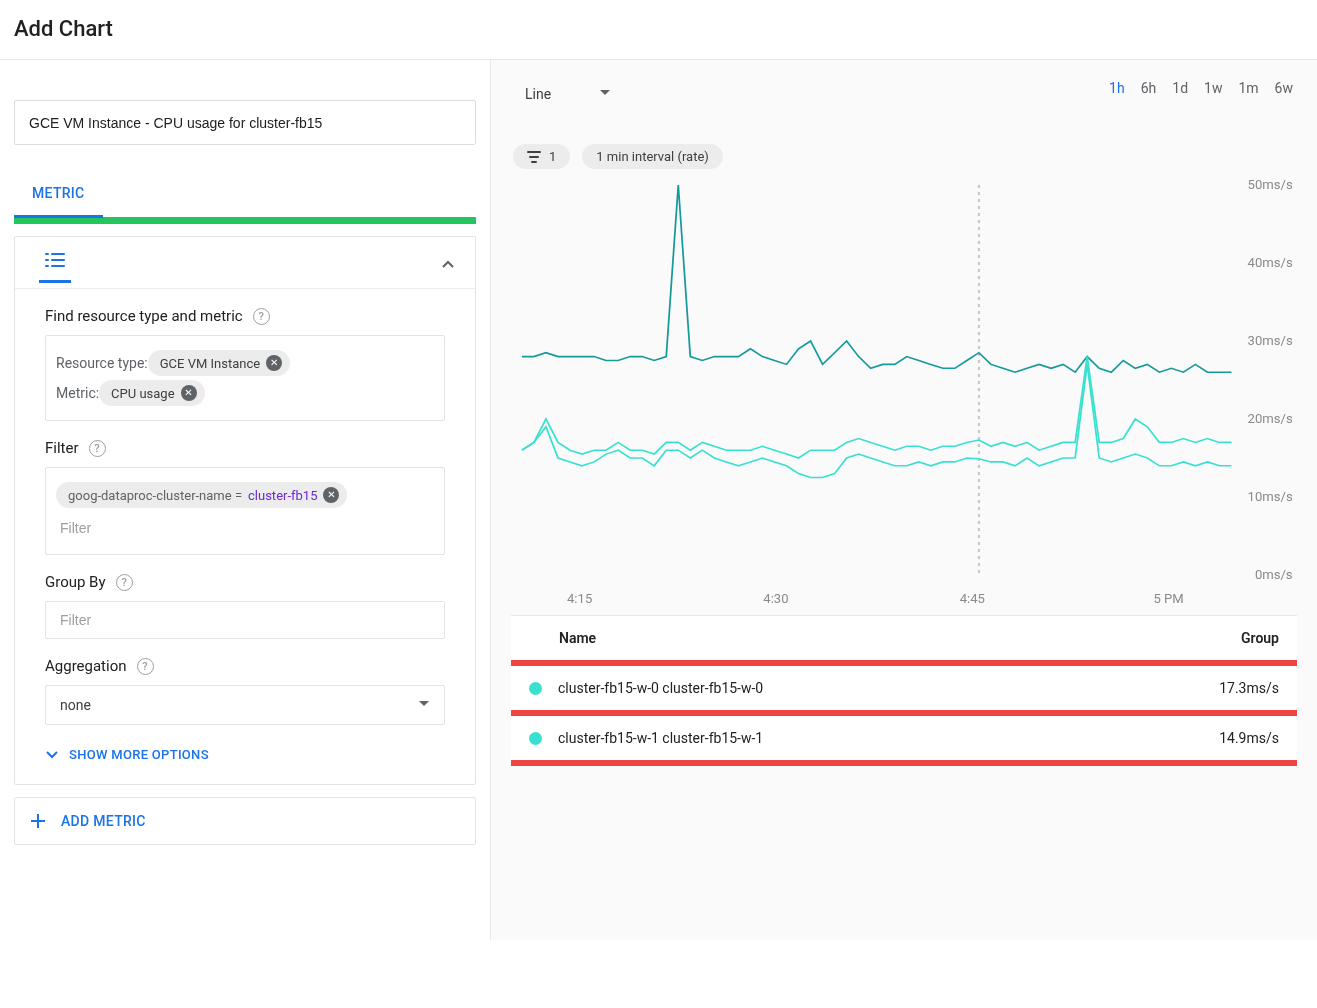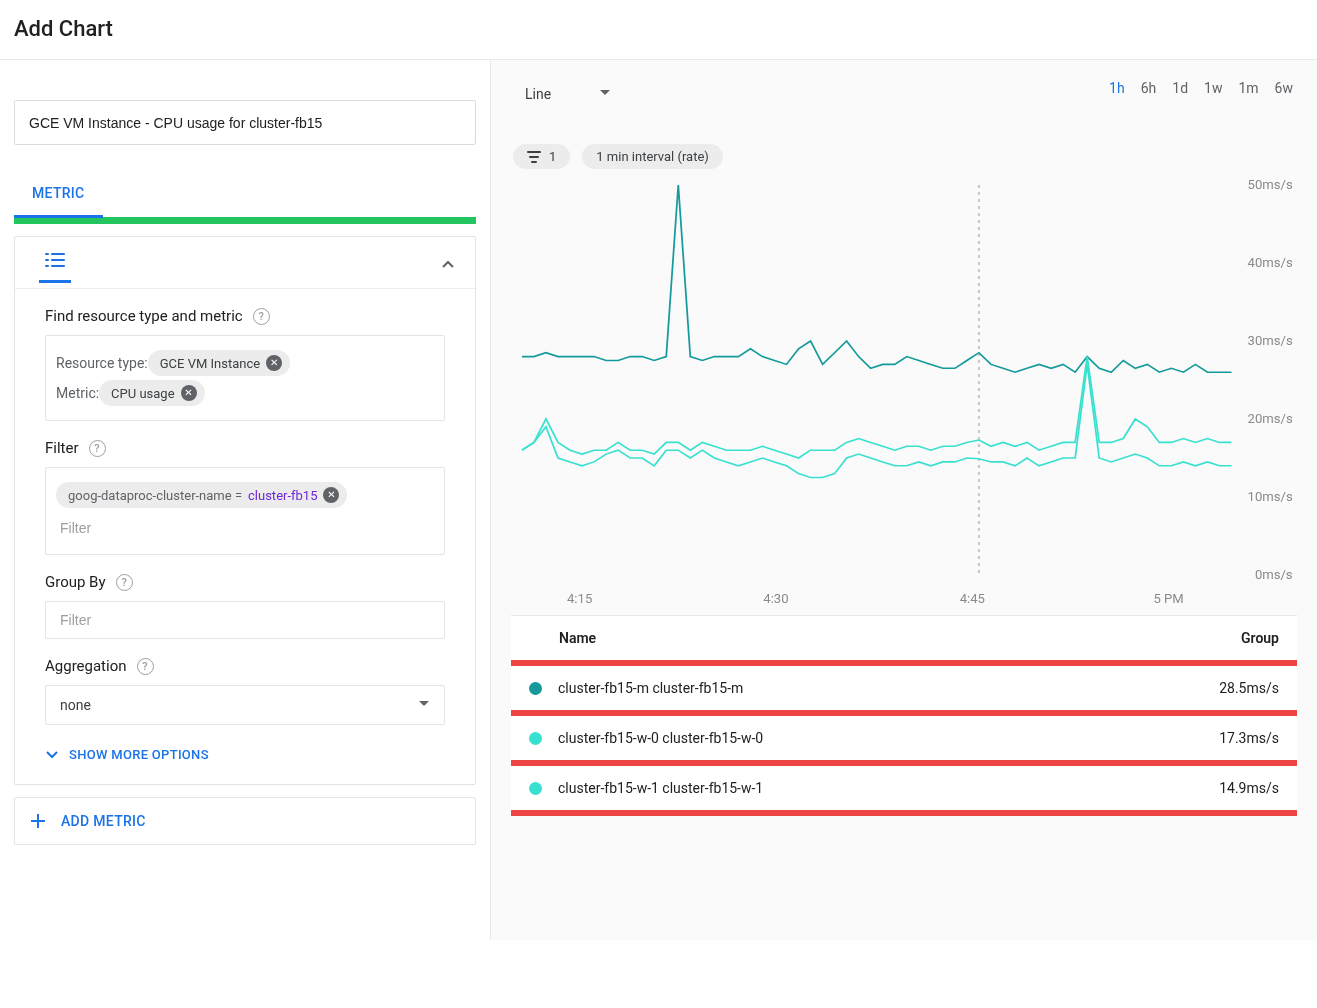--- a/index.html
+++ b/index.html
@@ -372,27 +372,20 @@
     </div>
 
     <div class="legend-table">
       <div class="lg-head">
         <span style="padding-left:30px">Name</span>
         <span>Group</span>
       </div>
       <div id="legend-rows">
           <div class="lg-row">
             <span class="lg-name">
-              <span class="dot" style="background:#159a9c"></span>
-              <span>cluster-fb15-m cluster-fb15-m</span>
-            </span>
-            <span class="lg-val">28.5ms/s</span>
-          </div>
-          <div class="lg-row">
-            <span class="lg-name">
               <span class="dot" style="background:#38e1cf"></span>
               <span>cluster-fb15-w-0 cluster-fb15-w-0</span>
             </span>
             <span class="lg-val">17.3ms/s</span>
           </div>
           <div class="lg-row">
             <span class="lg-name">
               <span class="dot" style="background:#38e1cf"></span>
               <span>cluster-fb15-w-1 cluster-fb15-w-1</span>
             </span>

